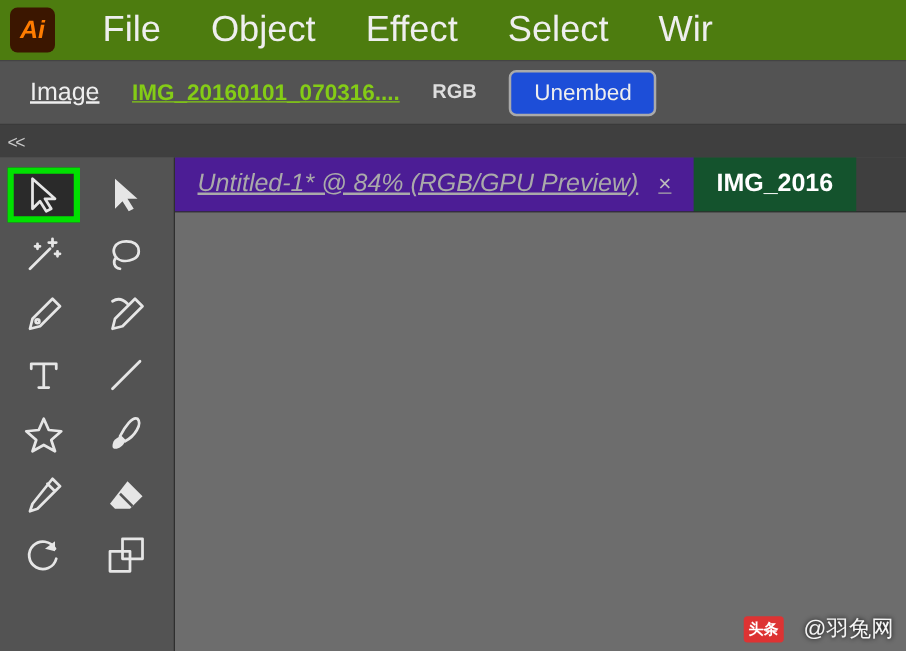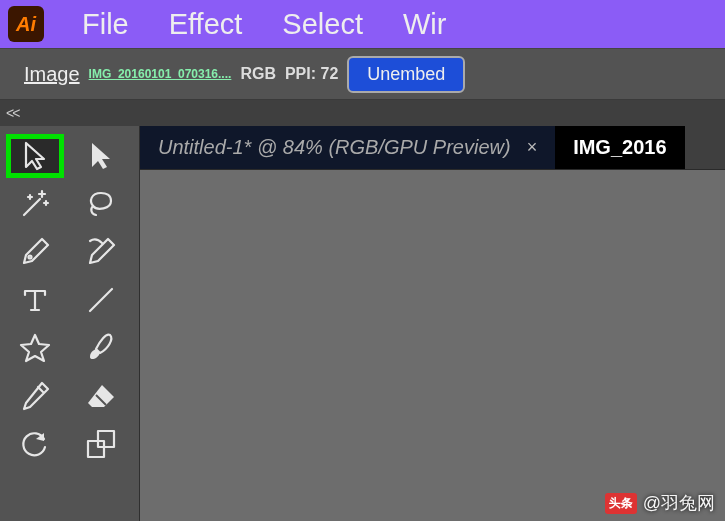--- a/index.html
+++ b/index.html
@@ -1,27 +1,27 @@
 <!DOCTYPE html>
 <html><head>
 <meta charset="utf-8">
 <style>
 * { margin:0; padding:0; box-sizing:border-box; font-family:"Segoe UI",Arial,sans-serif; }
 body { background:#535353; width:725px; height:521px; overflow:hidden; position:relative; }
 
 
-.menubar { height:48px; background:#8b5cf6; display:flex; align-items:center; padding:16px 8px; gap:0; }
+.menubar { height:48px; background:#4d7c0f; display:flex; align-items:center; padding:16px 8px; gap:0; }
 .app-logo { width:36px; height:36px; background:#3b1600; border-radius:6px; display:flex; align-items:center; justify-content:center; margin-right:18px; }
 .app-logo span { color:#ff7c00; font-weight:bold; font-size:20px; font-style:italic; }
 .menu-item { color:#eee; font-size:29px; padding:0 20px; cursor:pointer; }
 
 
-.controlbar { height:52px; background:#535353; display:flex; align-items:center; gap:9px; padding:0 24px; border-top:1px solid #444; border-bottom:1px solid #3a3a3a; }
+.controlbar { height:52px; background:#535353; display:flex; align-items:center; gap:26px; padding:0 24px; border-top:1px solid #444; border-bottom:1px solid #3a3a3a; }
 .cb-label { color:#eee; font-size:20px; text-decoration:underline; }
-.cb-file { color:#86efac; font-size:12px; text-decoration:underline; font-weight:600; }
+.cb-file { color:#84cc16; font-size:18px; text-decoration:underline; font-weight:600; }
 .cb-info { color:#ddd; font-size:16px; font-weight:600; }
 .cb-button { background:#1d4ed8; border:2px solid #aaa; border-radius:6px; color:#eee; font-size:18px; padding:6px 18px; cursor:pointer; }
 
 
 .collapse-row { height:26px; background:#3f3f3f; display:flex; align-items:center; padding-left:6px; }
 .collapse-row span { color:#ccc; font-size:14px; letter-spacing:-2px; }
 
 
 .main { display:flex; height:calc(521px - 48px - 52px - 26px); }
 
@@ -29,51 +29,51 @@
 .toolbox { width:140px; background:#535353; border-right:1px solid #2f2f2f; padding:8px 6px; display:grid; grid-template-columns:1fr 1fr; gap:4px 4px; align-content:start; }
 .tool { width:58px; height:44px; display:flex; align-items:center; justify-content:center; cursor:pointer; position:relative; }
 .tool svg { width:34px; height:34px; }
 .tool.highlighted { border:5px solid #00e000; background:#2a2a2a; }
 .tool.active-dark { background:#2a2a2a; }
 
 
 .docarea { flex:1; display:flex; flex-direction:column; }
 .tabstrip { height:44px; background:#3f3f3f; display:flex; align-items:stretch; border-bottom:1px solid #2a2a2a; }
 .tab { display:flex; align-items:center; padding:0 18px; color:#aaa; font-size:20px; gap:16px; cursor:pointer; font-style:italic; }
-.tab.inactive { background:#0f172a; }
-.tab.active { background:#000000; color:#fff; font-weight:600; font-style:normal; }
+.tab.inactive { background:#4c1d95;text-decoration:underline; }
+.tab.active { background:#14532d; color:#fff; font-weight:600; font-style:normal; }
 .tab-close { color:#bbb; font-size:18px; cursor:pointer; font-style:normal; }
 .canvas { flex:1; background:#6d6d6d; }
 
 
-.watermark { position:absolute; bottom:6px; right:10px; color:#f5f5f5; font-size:18px; text-shadow:0 0 4px #000; display:flex; align-items:center; gap:6px; }
+.watermark { position:absolute; bottom:6px; right:10px; color:#f5f5f5; font-size:18px; text-shadow:0 0 4px #000; display:flex; align-items:center; gap:16px; }
 .wm-badge { background:#d33; color:#fff; font-size:12px; padding:2px 4px; border-radius:3px; font-weight:bold; text-shadow:none; }
 
 
 .ico { stroke:#e6e6e6; stroke-width:2.2; fill:none; stroke-linecap:round; stroke-linejoin:round; }
 .ico-fill { fill:#e6e6e6; stroke:none; }
 </style>
 </head>
 <body>
 
 <div class="menubar">
   <div class="app-logo">
     <span>Ai</span>
   </div>
   <div class="menu-item">File</div>
+  <div class="menu-item">Object</div>
   <div class="menu-item">Effect</div>
   <div class="menu-item">Select</div>
   <div class="menu-item">Wir</div>
 </div>
 
 <div class="controlbar">
   <span class="cb-label">Image</span>
   <span class="cb-file">IMG_20160101_070316....</span>
   <span class="cb-info">RGB</span>
-  <span class="cb-info">PPI: 72</span>
   <button class="cb-button">Unembed</button>
 </div>
 
 <div class="collapse-row">
   <span>&lt;&lt;</span>
 </div>
 
 <div class="main">
 
   <div class="toolbox">

